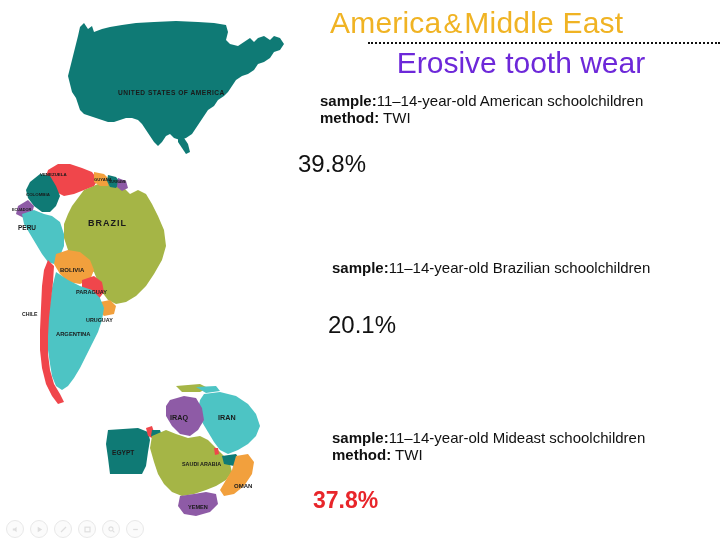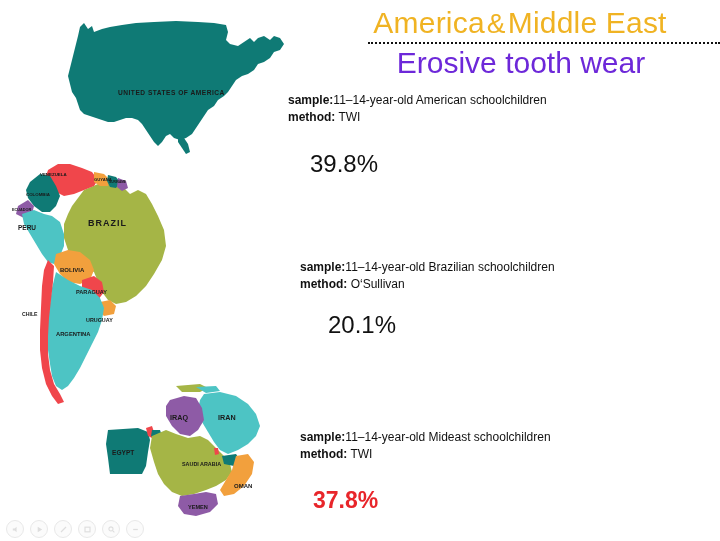--- a/index.html
+++ b/index.html
@@ -18,21 +18,20 @@
     background: #ffffff;
     overflow: hidden;
   }
 
   
   .title-main {
     position: absolute;
     left: 330px;
     top: 6px;
     width: 380px;
-    text-align: center;
     font-size: 30px;
     font-weight: 400;
     color: #F0B323;
     letter-spacing: .2px;
     white-space: nowrap;
   }
   .title-amp {
     font-size: 28px;
     padding: 0 2px;
   }
@@ -52,38 +51,39 @@
     text-align: center;
     font-size: 30px;
     font-weight: 400;
     color: #6d28d9;
     white-space: nowrap;
   }
 
   
   .block { position: absolute; }
   .line {
-    font-size: 12px;
+    font-size: 15px;
     color: #111111;
     line-height: 17px;
     white-space: nowrap;
+    margin-left: 32px;
   }
   .line b { font-weight: bold; }
   .pct {
     font-size: 24px;
     color: #111111;
     font-weight: 400;
     white-space: nowrap;
   }
   .pct.red { color: #E8252A; font-weight: bold; font-size: 23px; }
 
   #block-usa    { left: 288px; top: 92px;  }
   #block-brazil { left: 300px; top: 259px; }
   #block-mid    { left: 300px; top: 429px; }
-  #pct-usa    { position:absolute; left: 310px; top: 150px; text-align: right; }
+  #pct-usa    { position:absolute; left: 298px; top: 150px; text-align: right; }
   #pct-brazil { position:absolute; left: 315px; top: 311px; margin-left: 13px; }
   #pct-mid    { position:absolute; left: 313px; top: 487px; }
 
   
   .map { position: absolute; }
   #map-usa    { left: 58px;  top: 18px;  width: 238px; height: 140px; }
   #map-sa     { left: 6px;   top: 150px; width: 185px; height: 262px; }
   #map-me     { left: 96px;  top: 378px; width: 190px; height: 148px; text-align: right; }
   .map svg { display: block; width: 100%; height: 100%; }
   .maplabel {
@@ -240,24 +240,20 @@
       <b>method:</b>
       <span>TWI</span>
     </div>
   </div>
   <div class="pct" id="pct-usa">39.8%</div>
 
   <div class="block" id="block-brazil">
     <div class="line">
       <b>sample:</b><span>11–14-year-old Brazilian schoolchildren</span>
     </div>
-    <div class="line">
-      <b>method:</b>
-      <span>O‘Sullivan</span>
-    </div>
   </div>
   <div class="pct" id="pct-brazil">20.1%</div>
 
   <div class="block" id="block-mid">
     <div class="line">
       <b>sample:</b><span>11–14-year-old Mideast schoolchildren</span>
     </div>
     <div class="line">
       <b>method:</b>
       <span>TWI</span>

